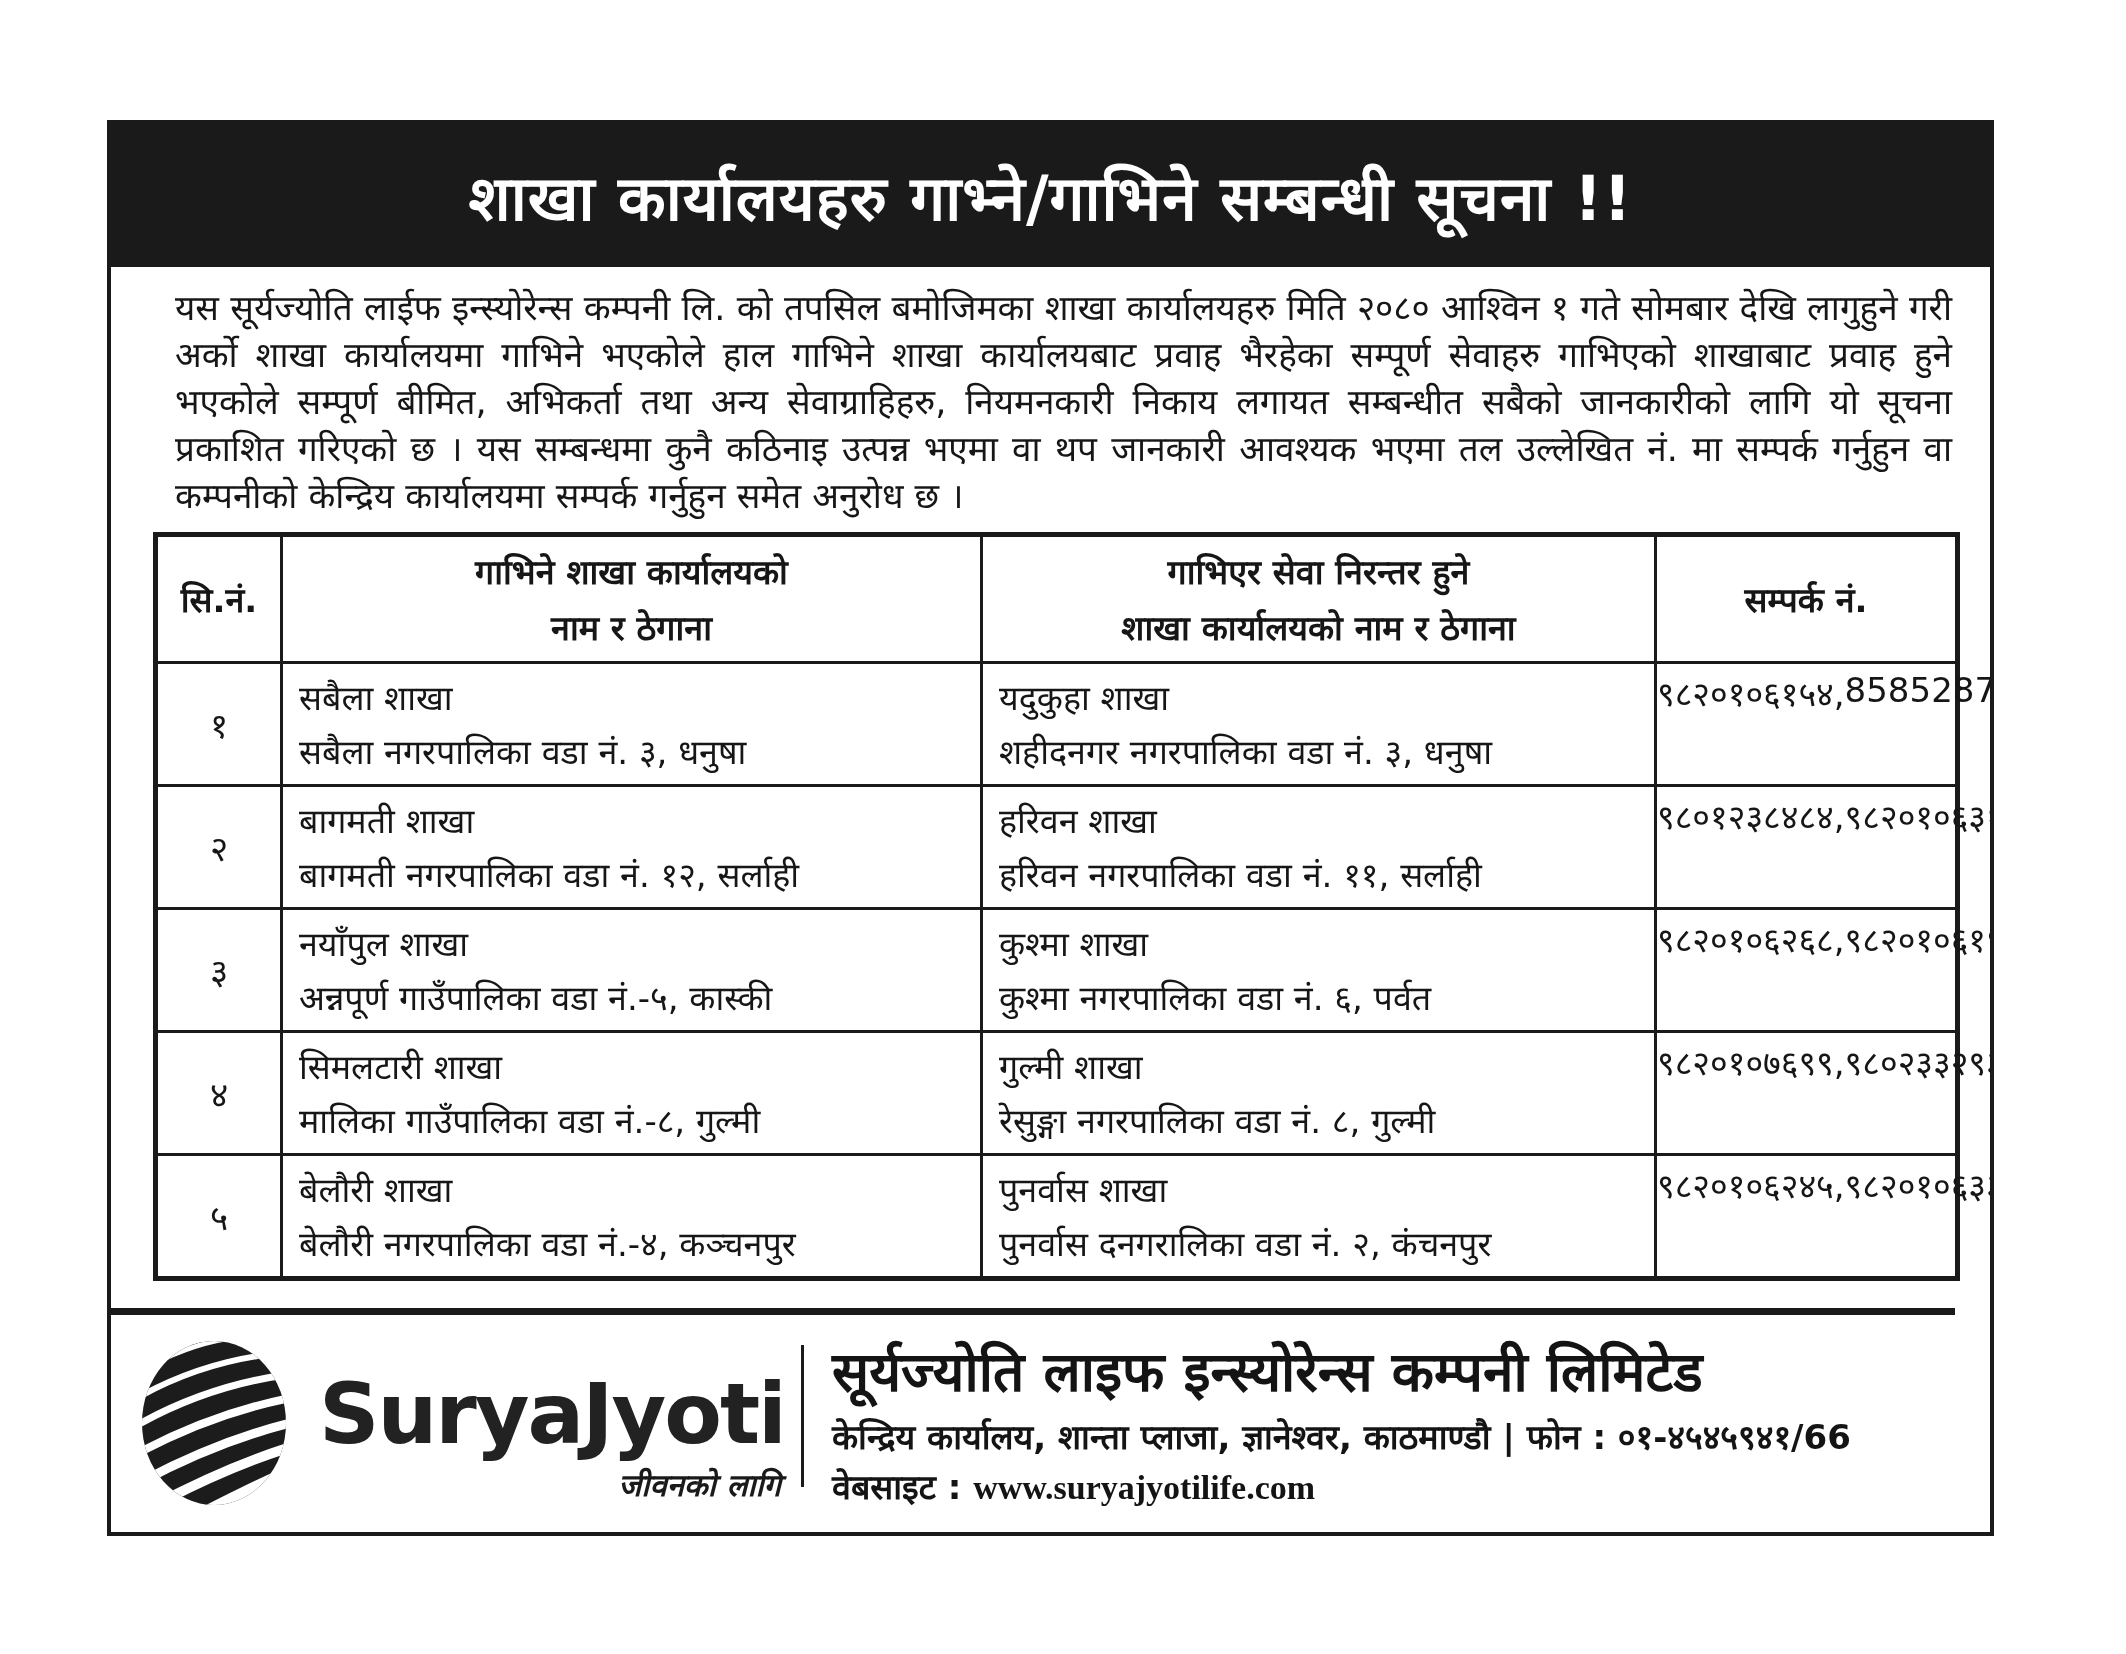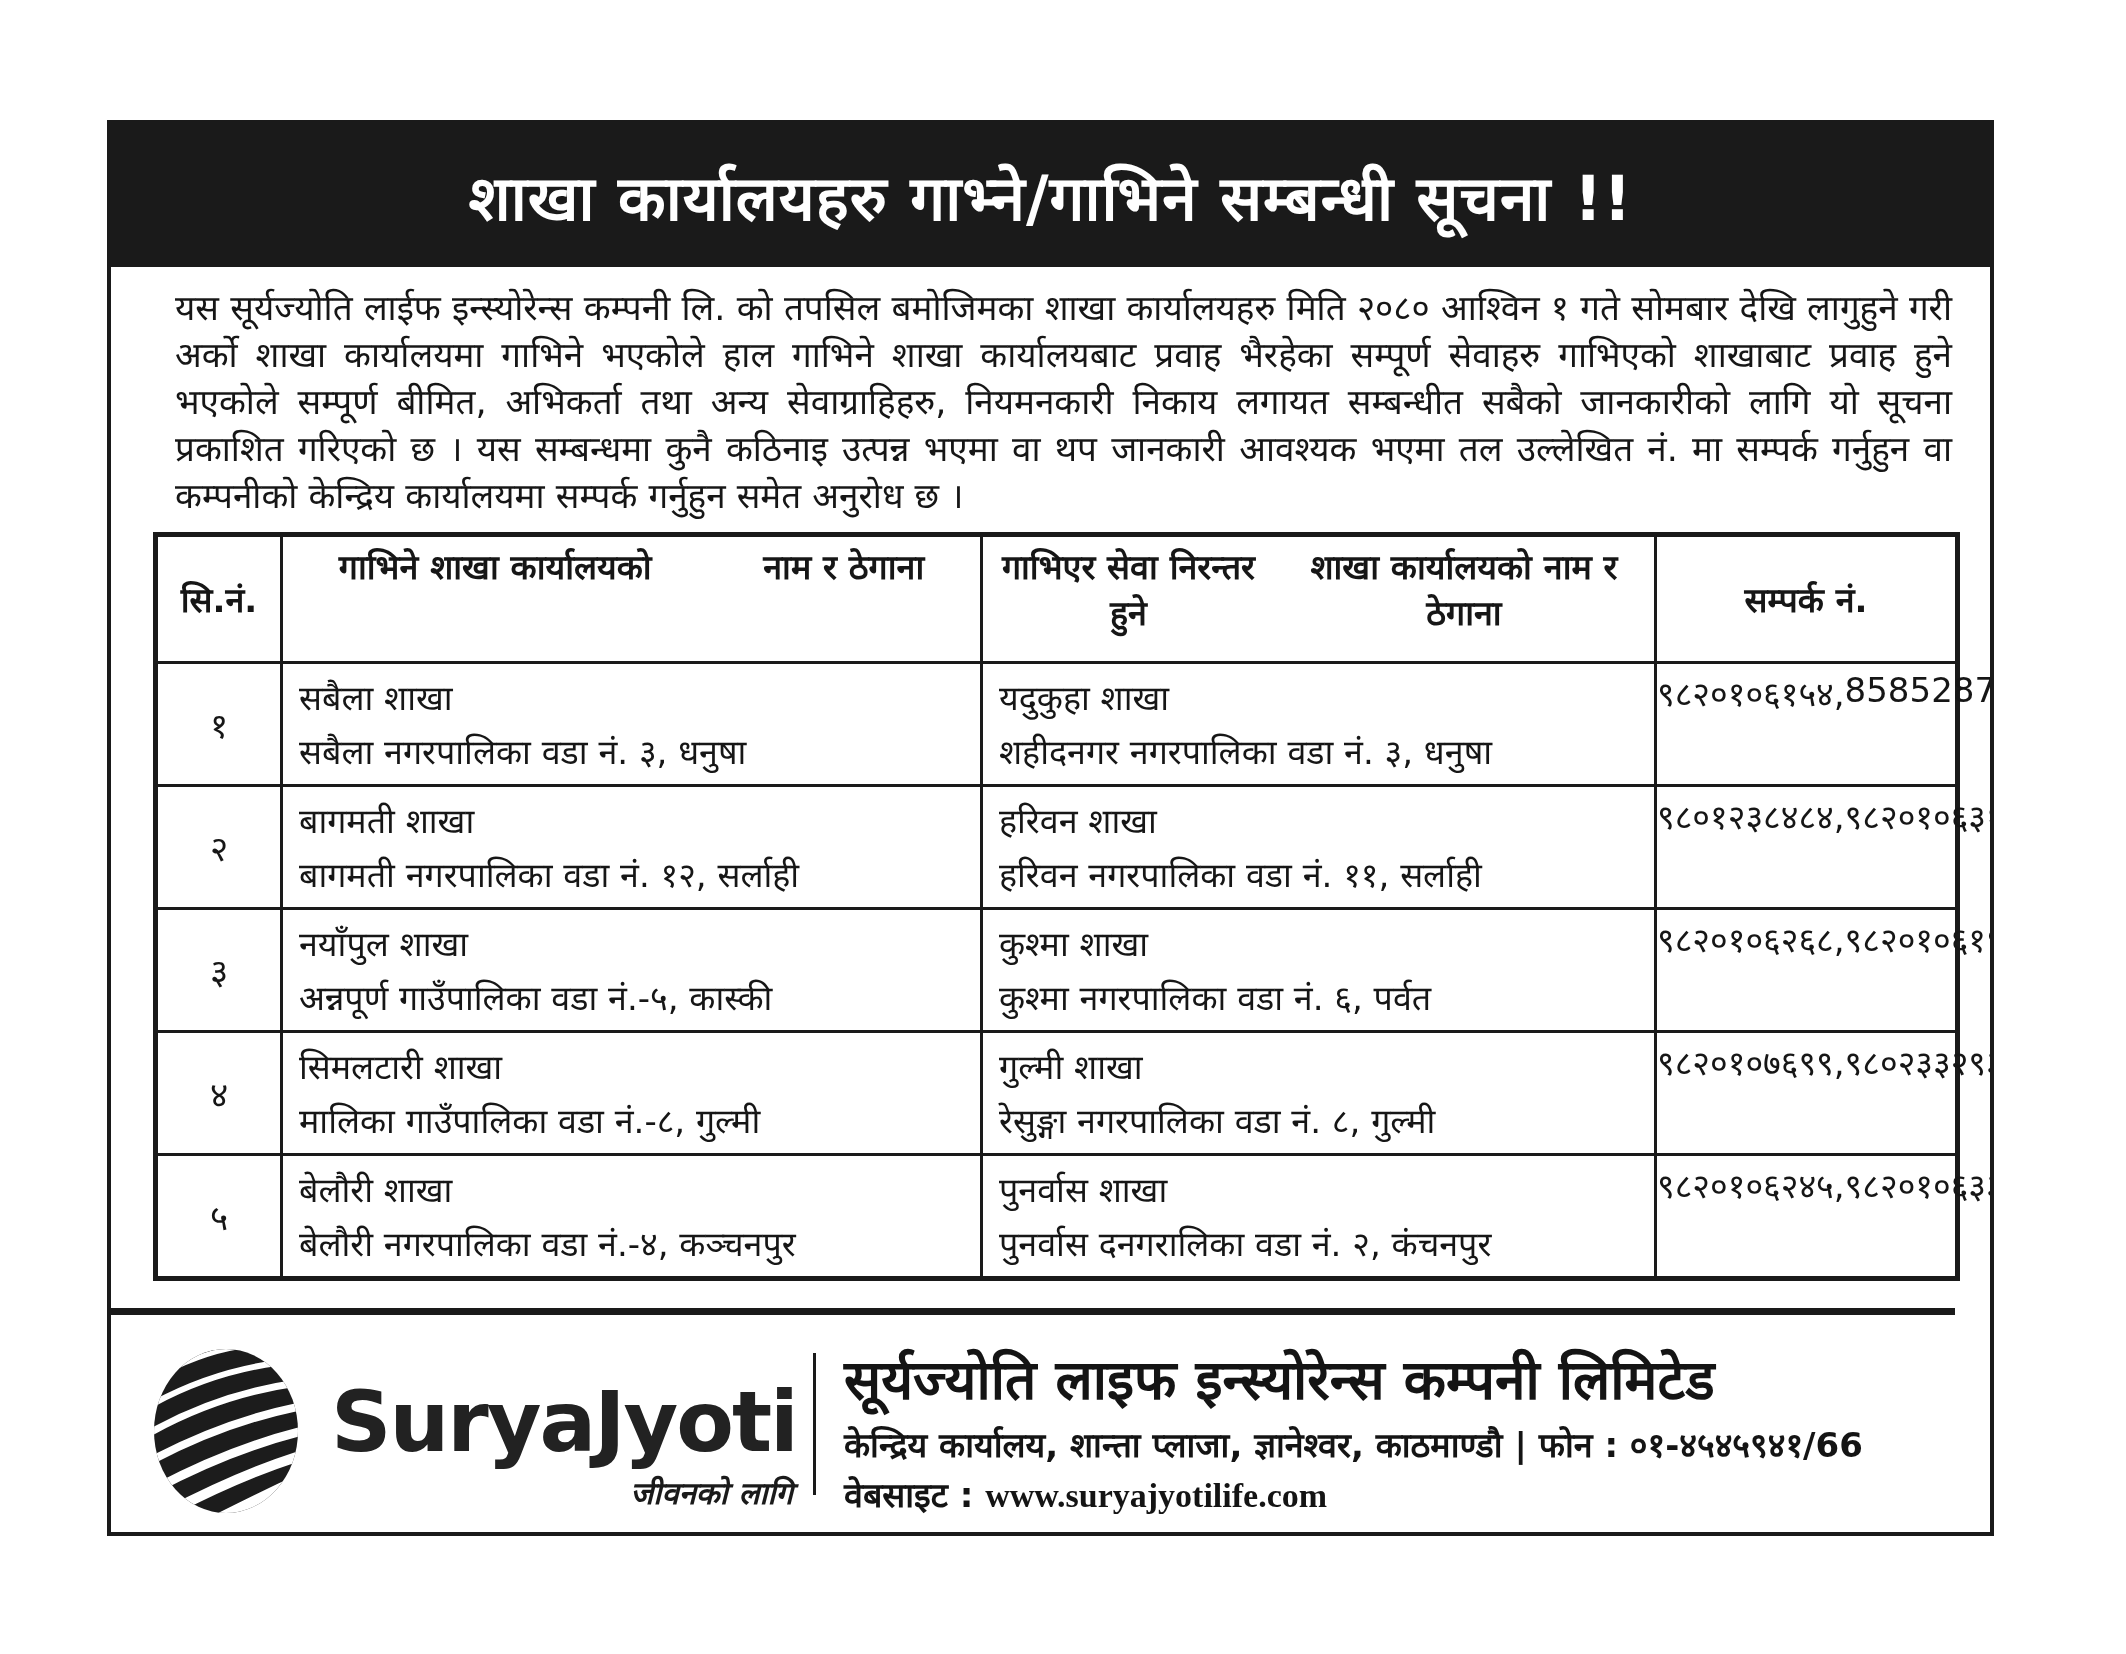--- a/index.html
+++ b/index.html
@@ -47,38 +47,37 @@
   }
   table.branches, table.branches th, table.branches td {
     border: 3px solid #1a1a1a;
   }
   table.branches { border-width: 5px; }
   col.c-sn   { width: 126px; }
   col.c-merge{ width: 700px; }
   col.c-cont { width: 674px; }
   col.c-tel  { width: 302px; }
   th { font-weight: 700; height: 128px; vertical-align: middle; text-align: center; }
-  .th-stack { display: flex; flex-direction: row; justify-content: space-around; height: 112px; }
+  .th-stack { display: flex; flex-direction: column; justify-content: space-around; height: 112px; }
   td { height: 121px; vertical-align: middle; }
   .sn-cell { text-align: center; font-size: 35px; }
   .branch-cell { padding: 6px 16px; }
   .branch-stack { display: flex; flex-direction: column; justify-content: space-around; height: 108px; }
   .tel-cell { text-align: center; }
   .tel-stack { display: flex; flex-direction: row; justify-content: space-around; height: 108px; }
   .rule {
     margin-top: 27px;
     width: 1844px;
     height: 7px;
     background: #1a1a1a;
   }
   .footer {
     display: flex;
     align-items: flex-start;
-    padding: 24px 10px 0 40px;
-    margin-top: 8px;
+    padding: 24px 10px 0 28px;
   }
   .logo-block { display: flex; align-items: flex-start; width: 648px; flex: none; }
   .egg { width: 150px; height: 168px; flex: none; }
   .wordmark-block { margin-left: 30px; margin-top: 30px; flex: 1; }
   .wordmark {
     font-size: 84px;
     font-weight: 800;
     letter-spacing: -2px;
     color: #222222;
     line-height: 90px;

